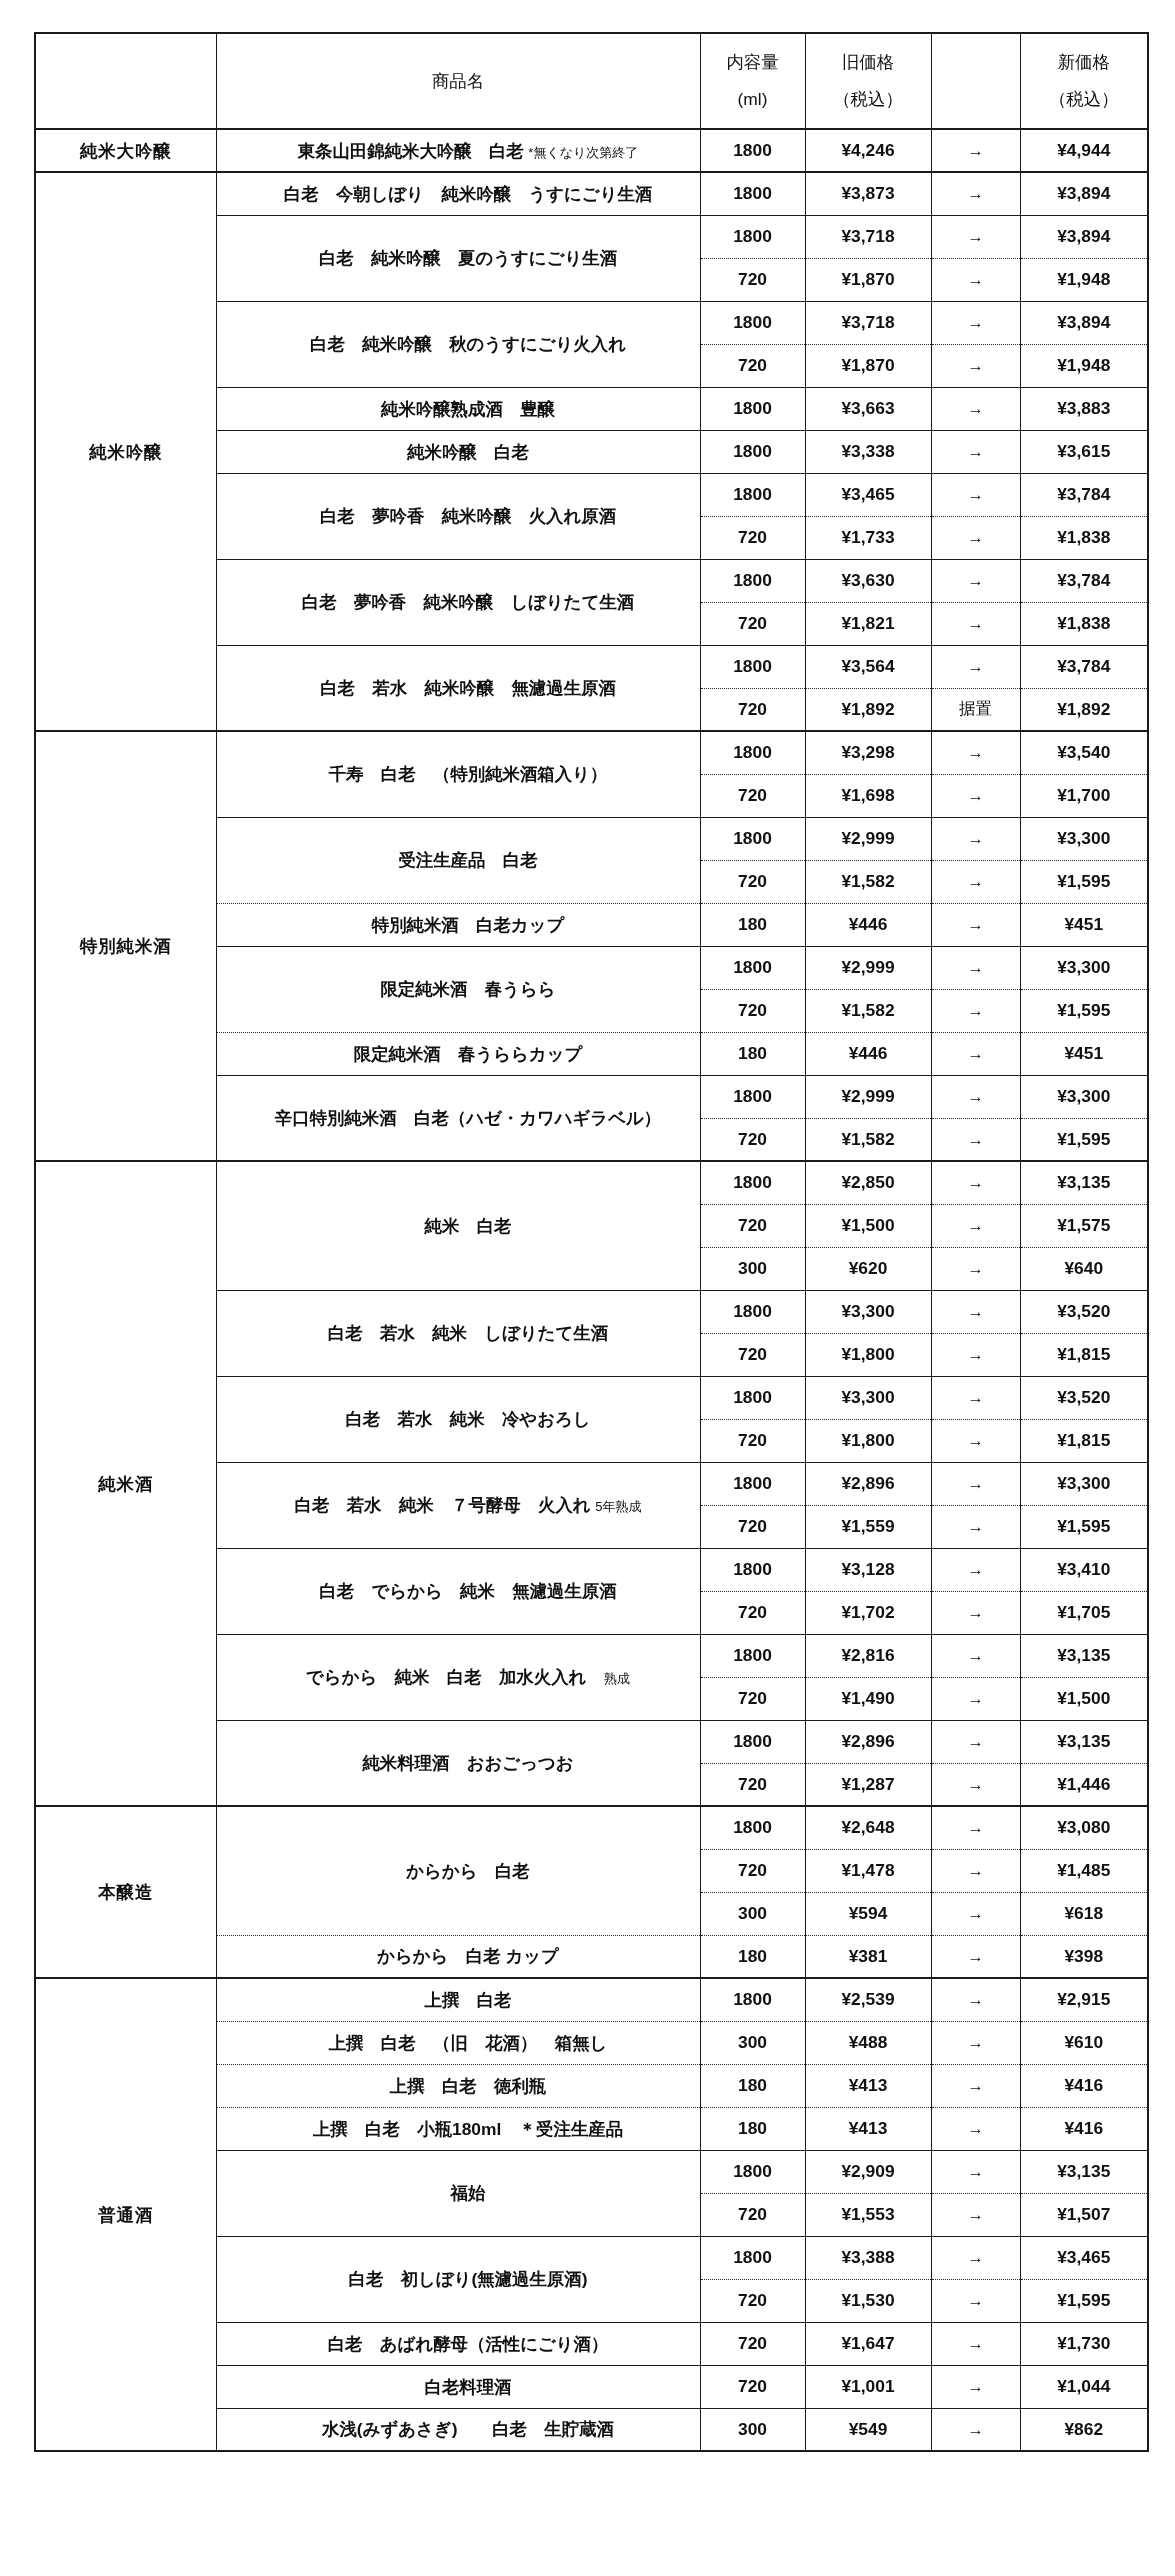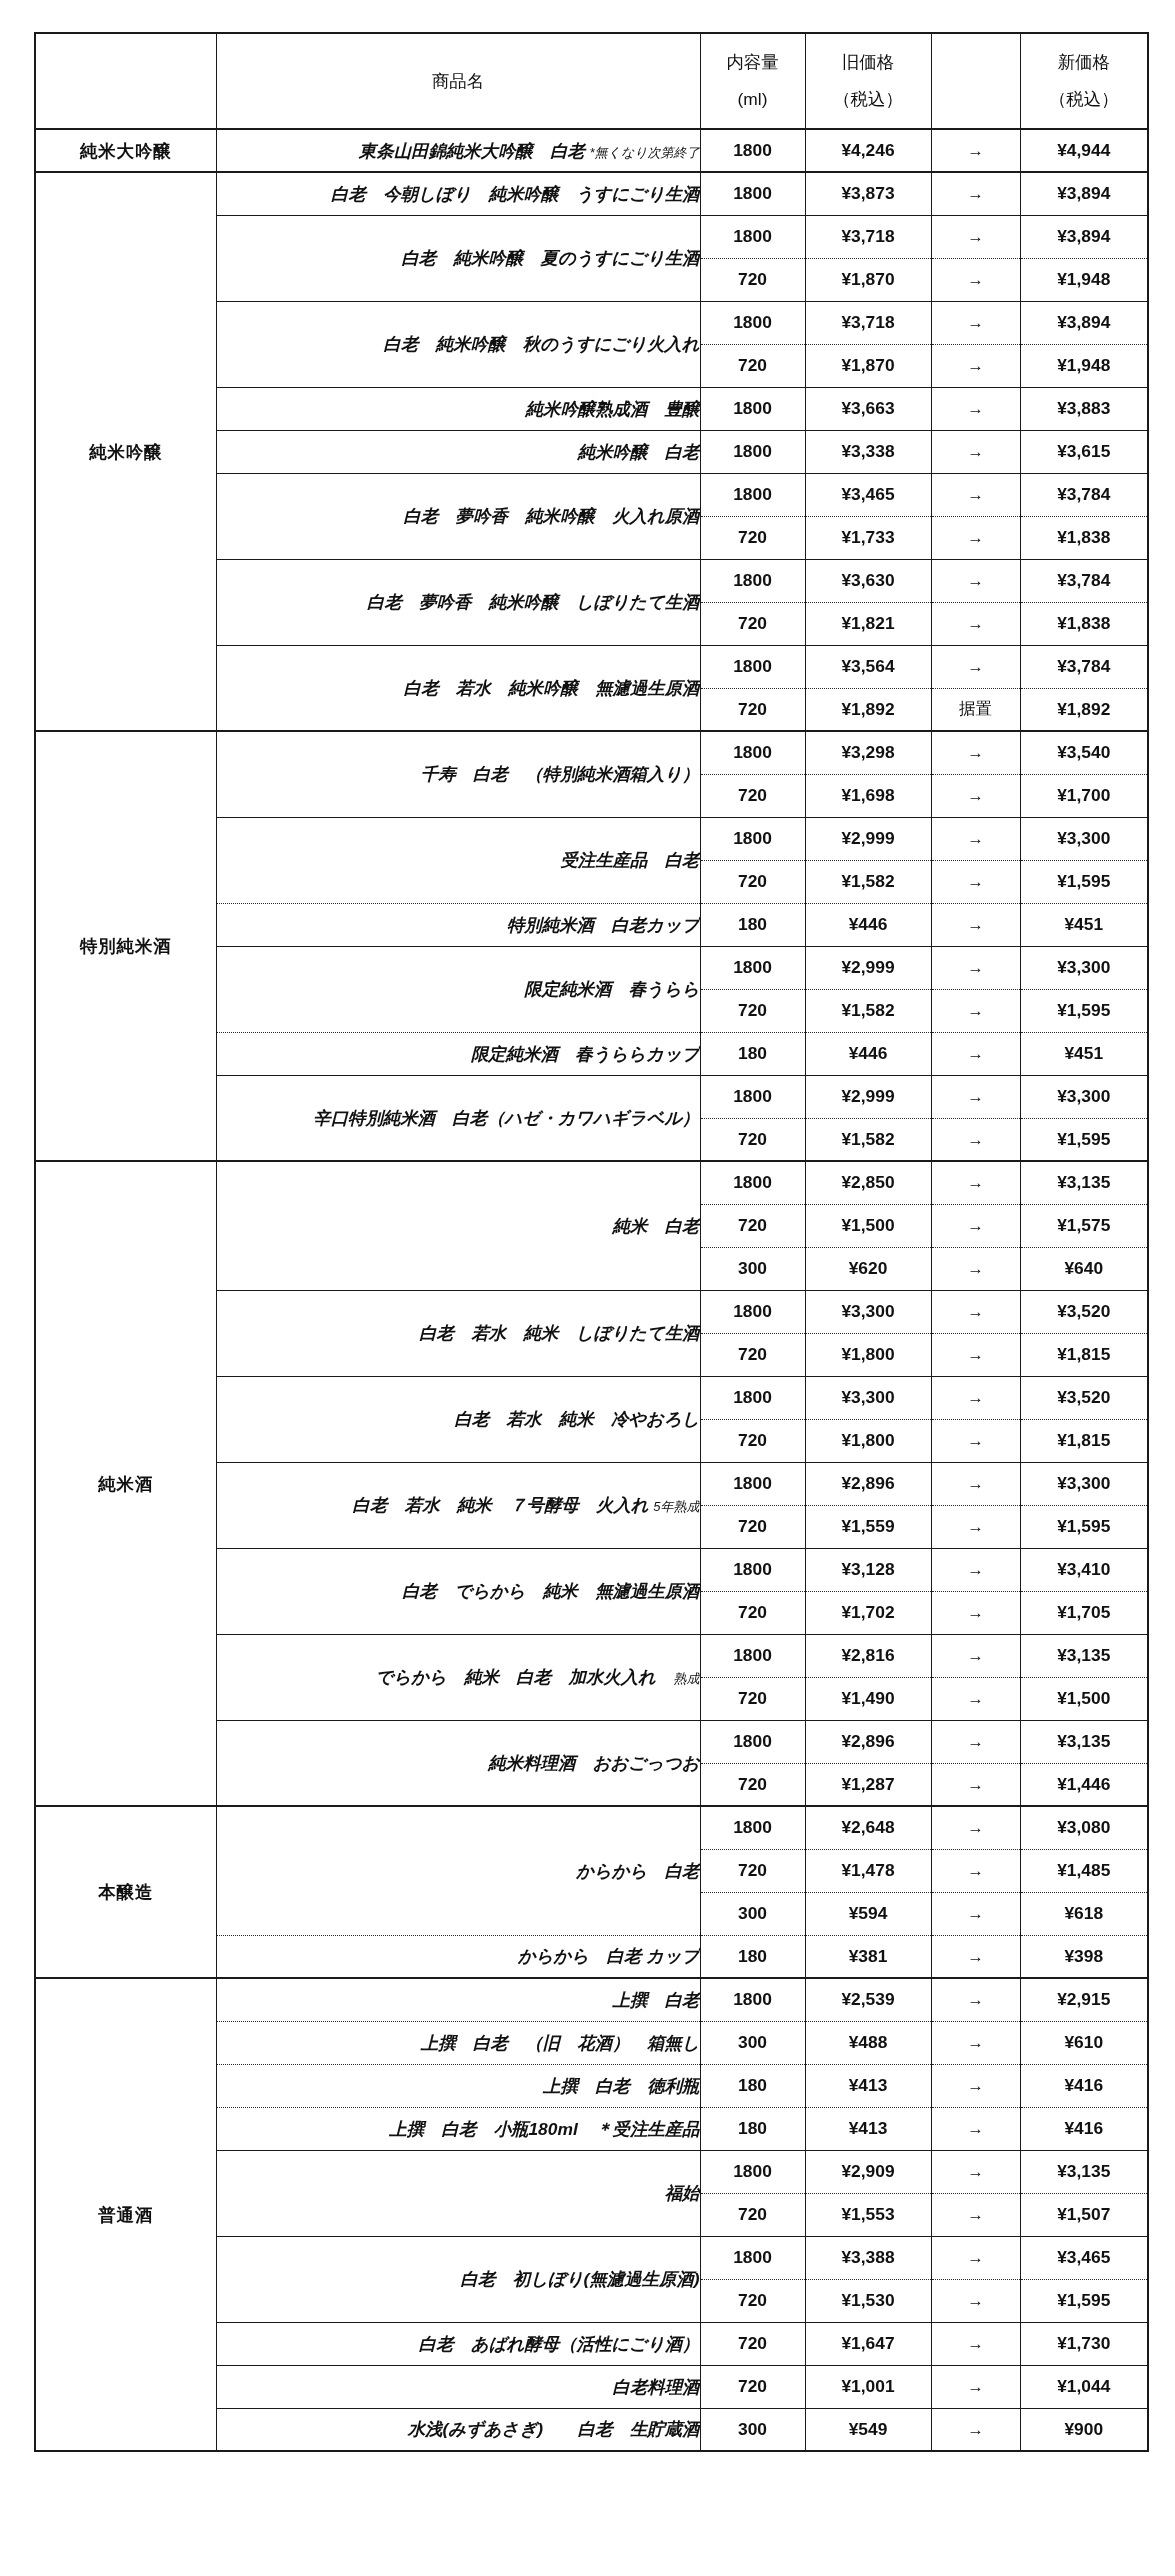--- a/index.html
+++ b/index.html
@@ -50,25 +50,24 @@
   }
   tr.size-row { height: 43px; }
   td.cat-cell {
     text-align: center;
     font-weight: 700;
     font-size: 17.4px;
     letter-spacing: 0.9px;
     margin-left: 16px;
   }
   td.name-cell {
-    text-align: right;
+    text-align: center;
     font-weight: 700;
     font-size: 17.4px;
     padding-left: 20px;
-    font-style: italic;
   }
   td.num {
     text-align: center;
     font-weight: 700;
     font-size: 17.4px;
   }
   td.arrow {
     font-size: 16.5px;
     font-weight: 400;
   }
@@ -471,19 +470,19 @@
             <td class="num">720</td>
             <td class="num">¥1,001</td>
             <td class="num arrow">→</td>
             <td class="num">¥1,044</td>
           </tr>
           <tr class="size-row pstart">
             <td class="name-cell" rowspan="1"><span>水浅(みずあさぎ)　　白老　生貯蔵酒</span></td>
             <td class="num">300</td>
             <td class="num">¥549</td>
             <td class="num arrow">→</td>
-            <td class="num">¥900</td>
+            <td class="num">¥862</td>
           </tr>
         </tbody>
     </table>
   </div>
 </div>
 
 
 </body></html>

